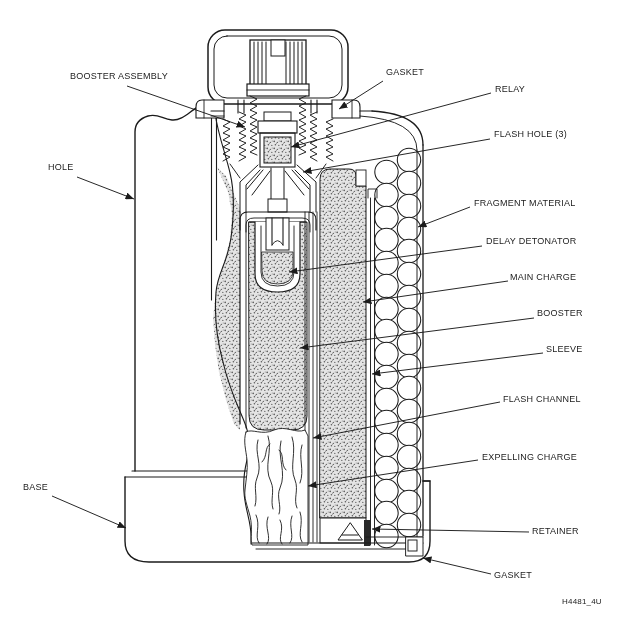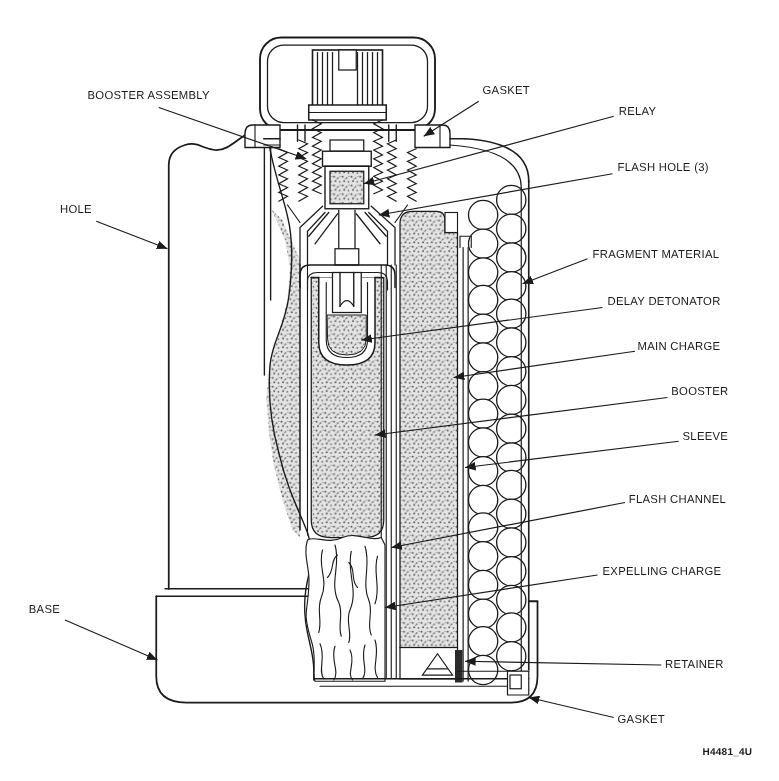--- a/index.html
+++ b/index.html
@@ -1,21 +1,21 @@
 <!DOCTYPE html>
 <html><head>
 <meta charset="utf-8">
 <style>
   html,body{margin:0;padding:0;background:#fff;}
   #stage{position:relative;width:623px;height:625px;background:#ffffff;overflow:hidden;
          font-family:"Liberation Sans", sans-serif;border-radius:23px;}
   #diagram-svg{position:absolute;left:0;top:0;}
   .lbl{position:absolute;font-size:9.3px;line-height:1;letter-spacing:0.25px;
        color:#1b1b1b;white-space:nowrap;transform:scaleX(0.97);transform-origin:left top;}
-  .fig-num{position:absolute;font-size:8px;font-weight:bold;letter-spacing:0.2px;color:#1b1b1b;white-space:nowrap;}
+  .fig-num{position:absolute;font-size:8px;font-weight:normal;letter-spacing:0.2px;color:#1b1b1b;white-space:nowrap;}
 </style>
 </head>
 <body>
 
 <div id="stage">
 
 <svg id="diagram-svg" width="623" height="625" viewBox="0 0 623 625" xmlns="http://www.w3.org/2000/svg">
   <defs>
     <pattern id="stip" width="7" height="7" patternUnits="userSpaceOnUse">
       <rect width="7" height="7" fill="#e4e4e4"></rect>

